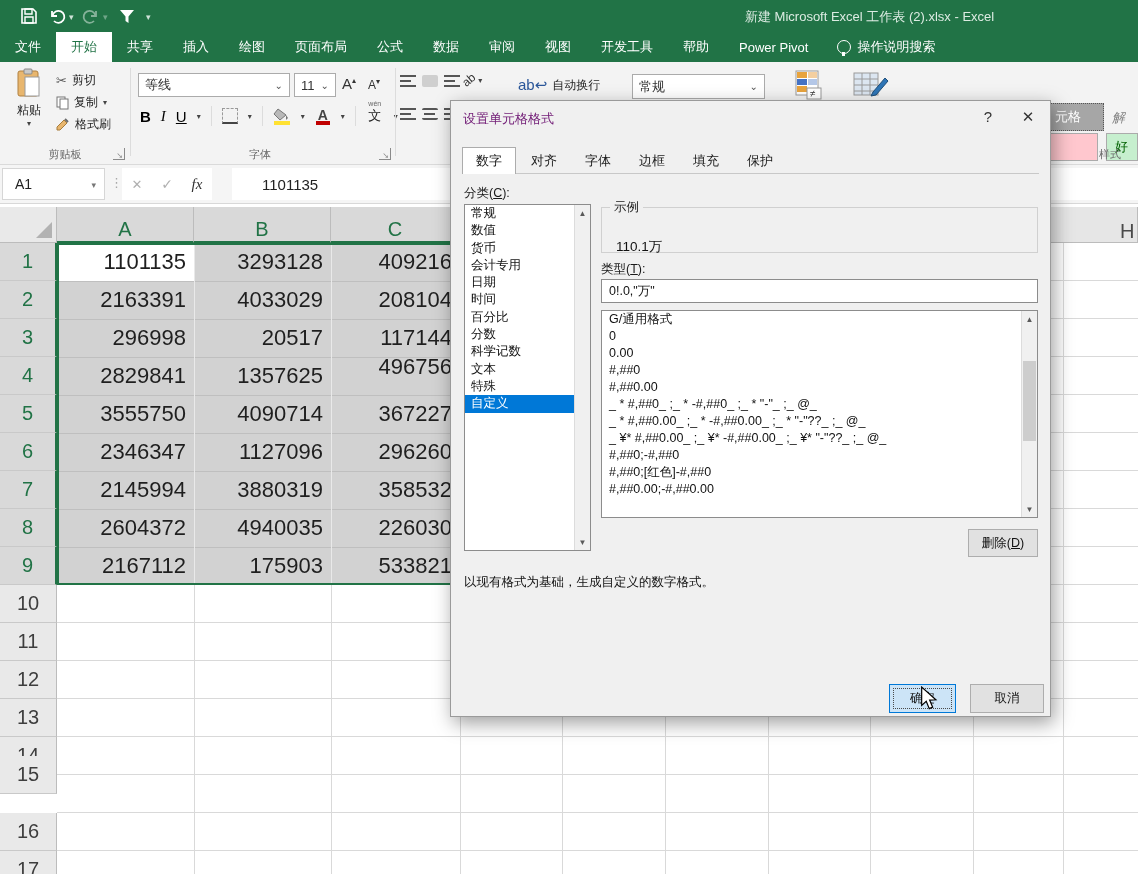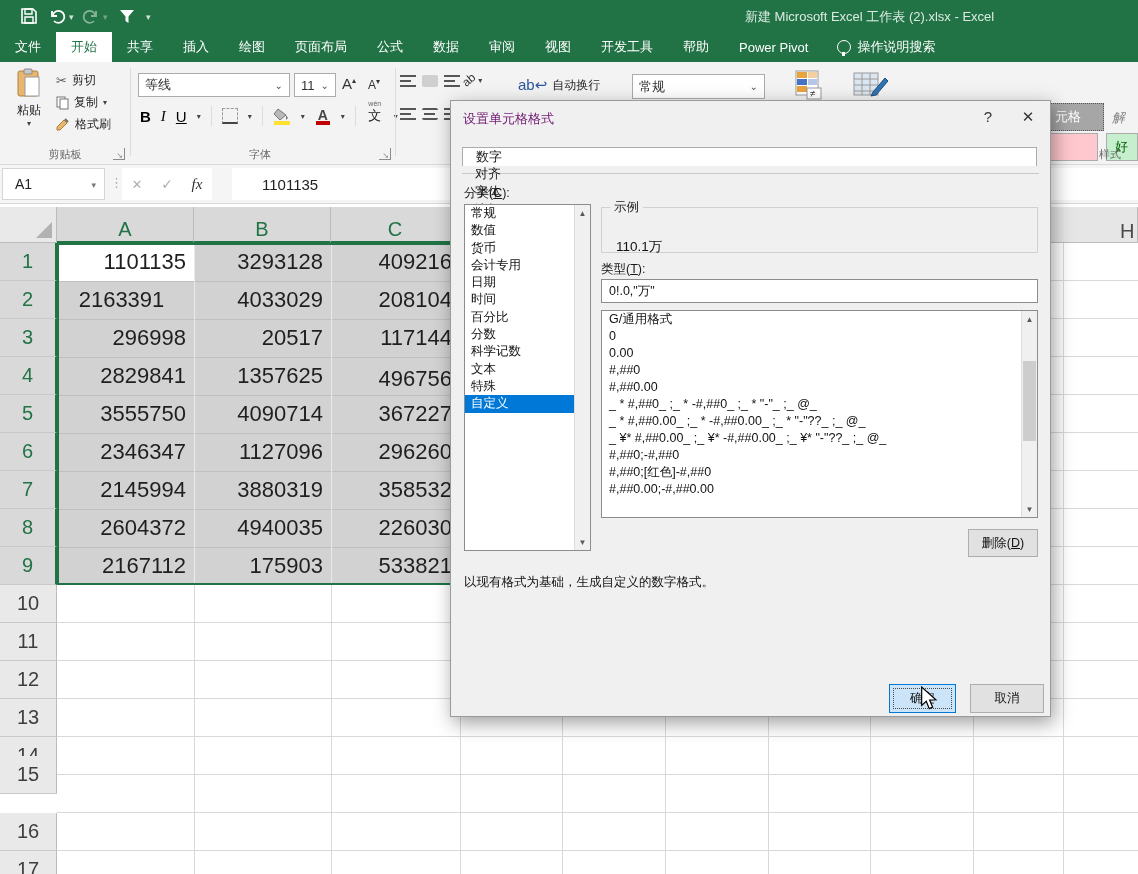--- a/index.html
+++ b/index.html
@@ -61,21 +61,21 @@
   .cell-num { position:absolute; font-size:22px; color:#1f1f1f; text-align:right; }
   #selbox { position:absolute; background:#d2d2d2; border:2px solid #217346; }
   .sel-v { position:absolute; width:1px; background:#e9e9e9; }
   .sel-h { position:absolute; height:1px; background:#bfbfbf; }
   #activecell { position:absolute; background:#fff; }
 
   
   #dlg { left:450px; top:100px; width:601px; height:617px; background:#f0f0f0; border:1px solid #9a9a9a; box-shadow:3px 6px 18px rgba(0,0,0,.38); font-size:12.5px; color:#111; }
   #dlg-title { position:absolute; left:12px; top:9px; font-size:13px; color:#701a75; }
   .dlg-sys { position:absolute; top:0; width:40px; height:31px; display:flex; align-items:center; justify-content:center; font-size:15px; color:#333; }
-  #dlg-tabs { position:absolute; left:11px; top:47px; right:11px; height:26px; border-bottom:1px solid #c8c8c8; display:flex;flex-direction:column; }
+  #dlg-tabs { position:absolute; left:11px; top:47px; right:11px; height:26px; border-bottom:1px solid #c8c8c8; display:flex; }
   .dtab { height:25px; padding:0 13px; display:flex; align-items:center; font-size:13px; color:#1a1a1a; margin-right:2px; }
   .dtab.active { background:#fff; border:1px solid #acacac; border-bottom:none; height:27px; margin-top:-2px; position:relative; top:1px; }
   .grp-lbl2 { font-size:12.5px; color:#1a1a1a; }
   #cat-list { position:absolute; left:13px; top:103px; width:127px; height:347px; background:#fff; border:1px solid #8c8c8c; }
   .cat-item { height:17.3px; line-height:17.3px; padding-left:6px; font-size:12.5px; color:#111; white-space:nowrap; }
   .cat-item.selected { background:#0078d7; color:#fff; }
   .sbar { position:absolute; top:0; right:0; width:16px; height:100%; background:#f0f0f0; border-left:1px solid #dcdcdc; }
   .sbar .up,.sbar .dn { position:absolute; left:0; width:100%; height:16px; color:#595959; font-size:8px; display:flex; align-items:center; justify-content:center; }
   .sbar .up { top:0; } .sbar .dn { bottom:0; }
   .sbar .thumb { position:absolute; left:1px; width:13px; background:#cdcdcd; }
@@ -332,29 +332,29 @@
         <div class="sel-h" style="left: 0px; right: 0px; top: 226px;"></div>
         <div class="sel-h" style="left: 0px; right: 0px; top: 264px;"></div>
         <div class="sel-h" style="left: 0px; right: 0px; top: 302px;"></div>
         <div class="sel-v" style="left: 135px; top: 0px; bottom: 0px;"></div>
         <div class="sel-v" style="left: 272px; top: 0px; bottom: 0px;"></div>
         <div id="activecell" style="left: 0px; top: 0px; width: 135px; height: 36px;"></div>
       </div>
       <div class="cell-num" style="left: 57px; top: 45px; width: 129px;">1101135</div>
       <div class="cell-num" style="left: 194px; top: 45px; width: 129px;">3293128</div>
       <div class="cell-num" style="left: 331px; top: 45px; width: 121px;">409216</div>
-      <div class="cell-num" style="left: 57px; top: 83px; width: 129px; text-align: center;">2163391</div>
+      <div class="cell-num" style="left: 57px; top: 83px; width: 129px;">2163391</div>
       <div class="cell-num" style="left: 194px; top: 83px; width: 129px; padding-left: 8px;">4033029</div>
       <div class="cell-num" style="left: 331px; top: 83px; width: 121px;">208104</div>
       <div class="cell-num" style="left: 57px; top: 121px; width: 129px;">296998</div>
       <div class="cell-num" style="left: 194px; top: 121px; width: 129px;">20517</div>
       <div class="cell-num" style="left: 331px; top: 121px; width: 121px;">117144</div>
       <div class="cell-num" style="left: 57px; top: 159px; width: 129px;">2829841</div>
       <div class="cell-num" style="left: 194px; top: 159px; width: 129px;">1357625</div>
-      <div class="cell-num" style="left: 331px; top: 162px; width: 121px; padding-left: 12px;">496756</div>
+      <div class="cell-num" style="left: 331px; top: 150px; width: 121px; padding-left: 12px;">496756</div>
       <div class="cell-num" style="left: 57px; top: 197px; width: 129px;">3555750</div>
       <div class="cell-num" style="left: 194px; top: 197px; width: 129px;">4090714</div>
       <div class="cell-num" style="left: 331px; top: 197px; width: 121px;">367227</div>
       <div class="cell-num" style="left: 57px; top: 235px; width: 129px;">2346347</div>
       <div class="cell-num" style="left: 194px; top: 235px; width: 129px;">1127096</div>
       <div class="cell-num" style="left: 331px; top: 235px; width: 121px;">296260</div>
       <div class="cell-num" style="left: 57px; top: 273px; width: 129px;">2145994</div>
       <div class="cell-num" style="left: 194px; top: 273px; width: 129px;">3880319</div>
       <div class="cell-num" style="left: 331px; top: 273px; width: 121px;">358532</div>
       <div class="cell-num" style="left: 57px; top: 311px; width: 129px;">2604372</div>

